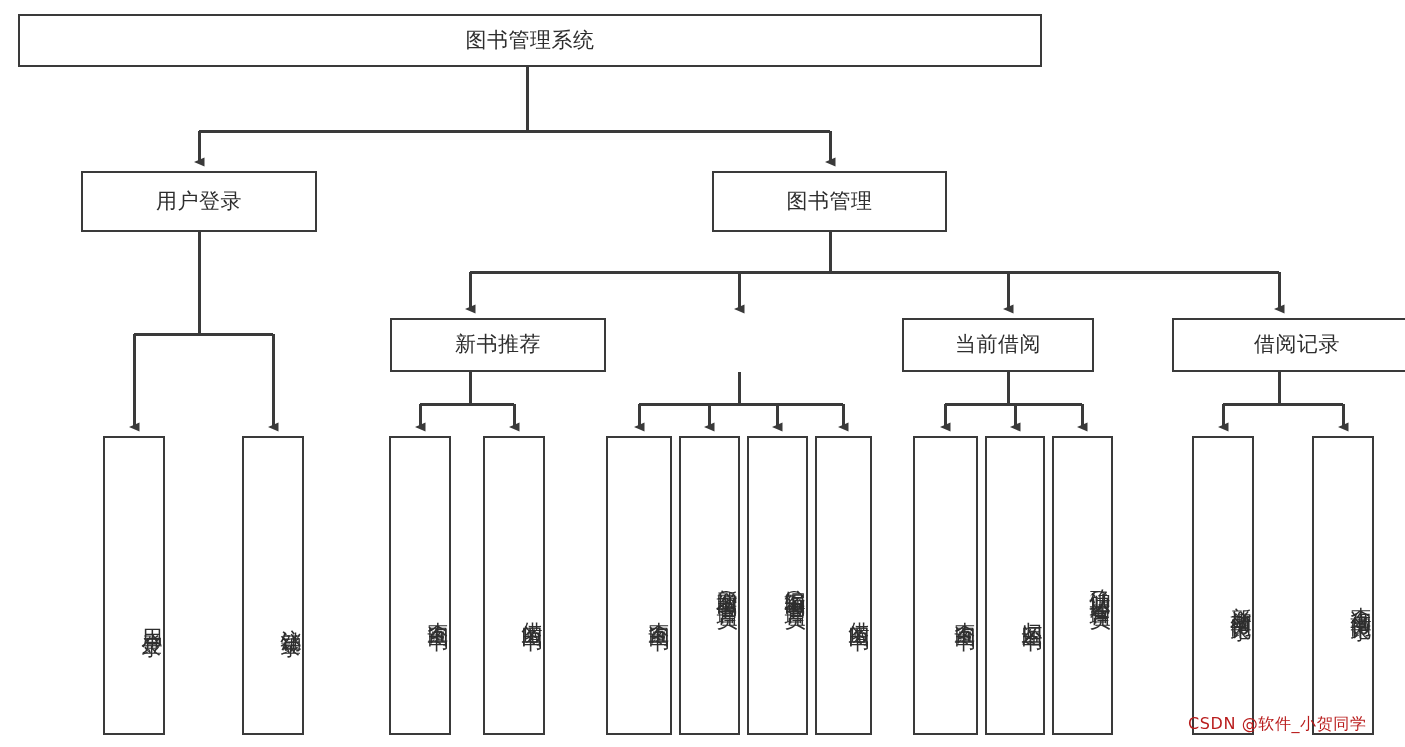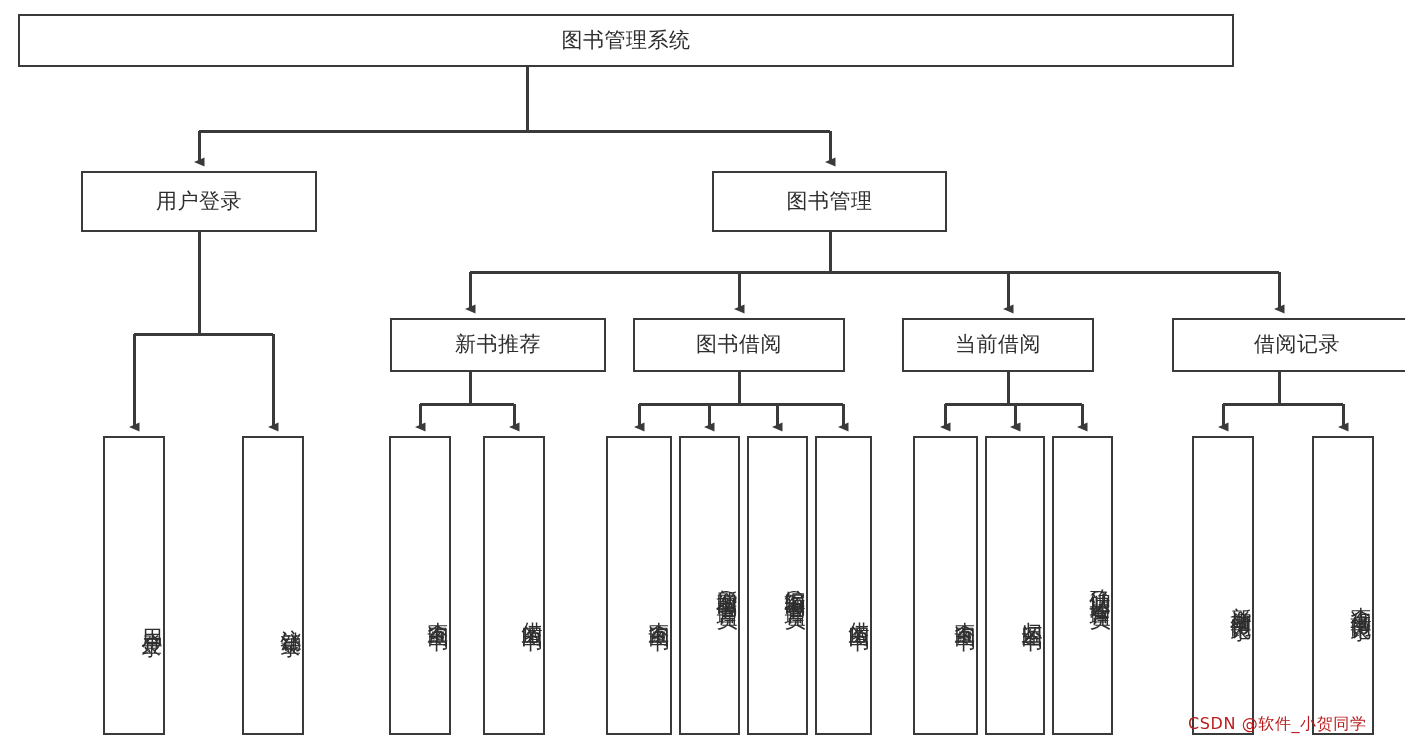--- a/index.html
+++ b/index.html
@@ -117,36 +117,33 @@
       <path d="M1015,404 L1015,427" marker-end="url(#arrow)"></path>
       <path d="M1082,404 L1082,427" marker-end="url(#arrow)"></path>
 
       <path d="M1279,372 L1279,404"></path>
       <path d="M1223,404 L1343,404"></path>
       <path d="M1223,404 L1223,427" marker-end="url(#arrow)"></path>
       <path d="M1343,404 L1343,427" marker-end="url(#arrow)"></path>
     </g>
   </svg>
 
-  <div class="node h" style="left:18px; top:14px; width:1216px; height:53px;justify-content:center;">
+  <div class="node h" style="left:18px; top:14px; width:1024px; height:53px;justify-content:center;">
     <span>图书管理系统</span>
   </div>
 
   <div class="node h" style="left:81px; top:171px; width:236px; height:61px;">
     <span>用户登录</span>
   </div>
   <div class="node h" style="left:712px; top:171px; width:235px; height:61px;">
     <span>图书管理</span>
   </div>
 
   <div class="node h" style="left:362px; top:318px; width:216px; height:54px;margin-left:28px;">
     <span>新书推荐</span>
-  </div>
-  <div class="node h" style="left:633px; top:318px; width:212px; height:54px;">
-    <span>图书借阅</span>
   </div>
   <div class="node h" style="left:902px; top:318px; width:192px; height:54px;">
     <span>当前借阅</span>
   </div>
   <div class="node h" style="left:1172px; top:318px; width:250px; height:54px;">
     <span>借阅记录</span>
   </div>
 
   <div class="node v" style="left:103px; top:436px; width:62px; height:299px; padding-top:70px;">
     <span class="vtext">用户登录</span>

